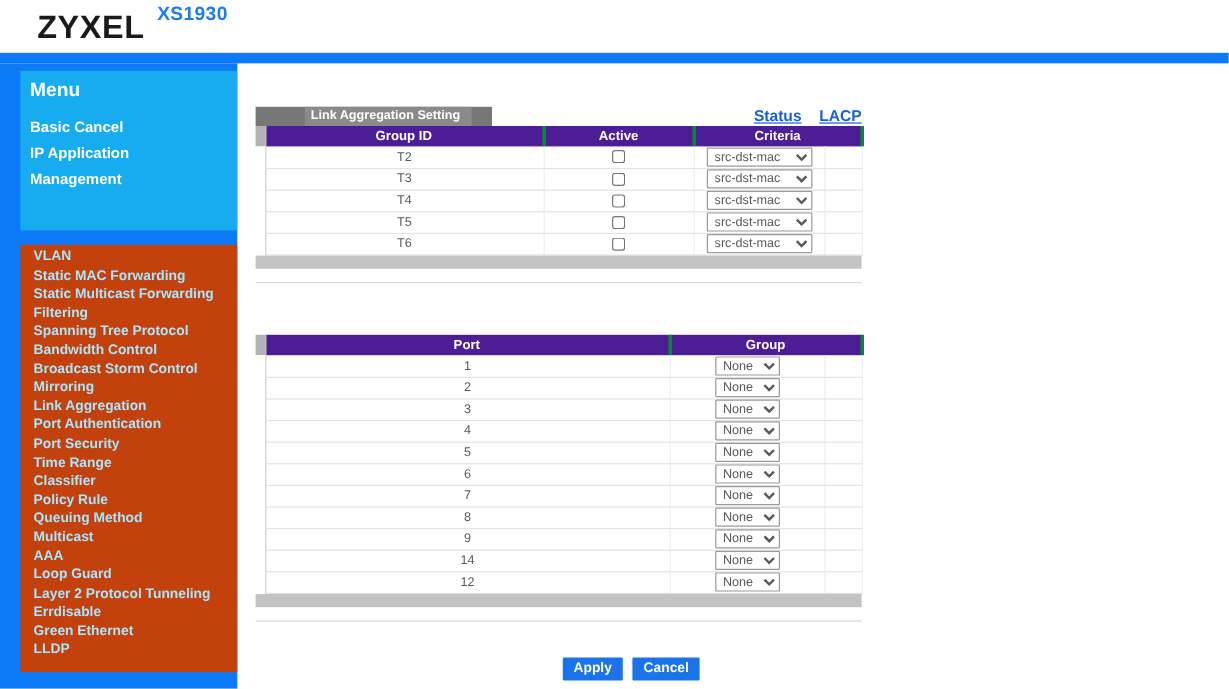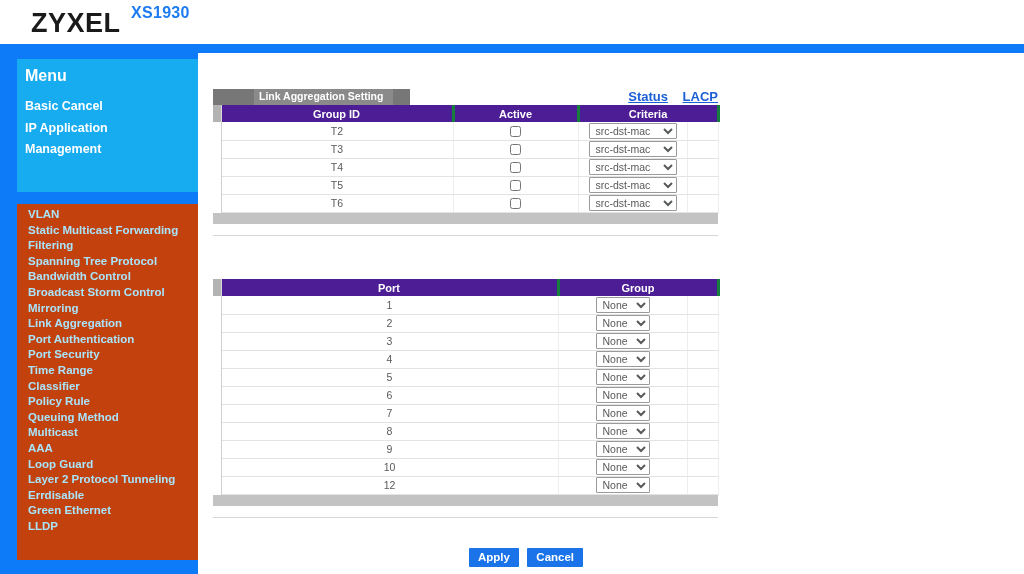--- a/index.html
+++ b/index.html
@@ -159,20 +159,21 @@
     <div class="menu-head">
       <div class="menu-title">Menu</div>
       <div class="menu-top-list">
         <div class="menu-top-item">Basic Cancel</div>
         <div class="menu-top-item">IP Application</div>
         <div class="menu-top-item">Management</div>
       </div>
     </div>
     <div class="menu-sub">
       <div class="menu-sub-item">VLAN</div>
+      <div class="menu-sub-item">Static MAC Forwarding</div>
       <div class="menu-sub-item">Static Multicast Forwarding</div>
       <div class="menu-sub-item">Filtering</div>
       <div class="menu-sub-item">Spanning Tree Protocol</div>
       <div class="menu-sub-item">Bandwidth Control</div>
       <div class="menu-sub-item">Broadcast Storm Control</div>
       <div class="menu-sub-item">Mirroring</div>
       <div class="menu-sub-item">Link Aggregation</div>
       <div class="menu-sub-item">Port Authentication</div>
       <div class="menu-sub-item">Port Security</div>
       <div class="menu-sub-item">Time Range</div>
@@ -325,21 +326,21 @@
             <td></td>
           </tr>
           <tr>
             <td class="edge"></td>
             <td>9</td>
             <td><select class="cell-select narrow"><option>None</option></select></td>
             <td></td>
           </tr>
           <tr>
             <td class="edge"></td>
-            <td>10</td>
+            <td>14</td>
             <td><select class="cell-select narrow"><option>None</option></select></td>
             <td></td>
           </tr>
           <tr>
             <td class="edge"></td>
             <td>12</td>
             <td><select class="cell-select narrow"><option>None</option></select></td>
             <td></td>
           </tr>
         </tbody>

